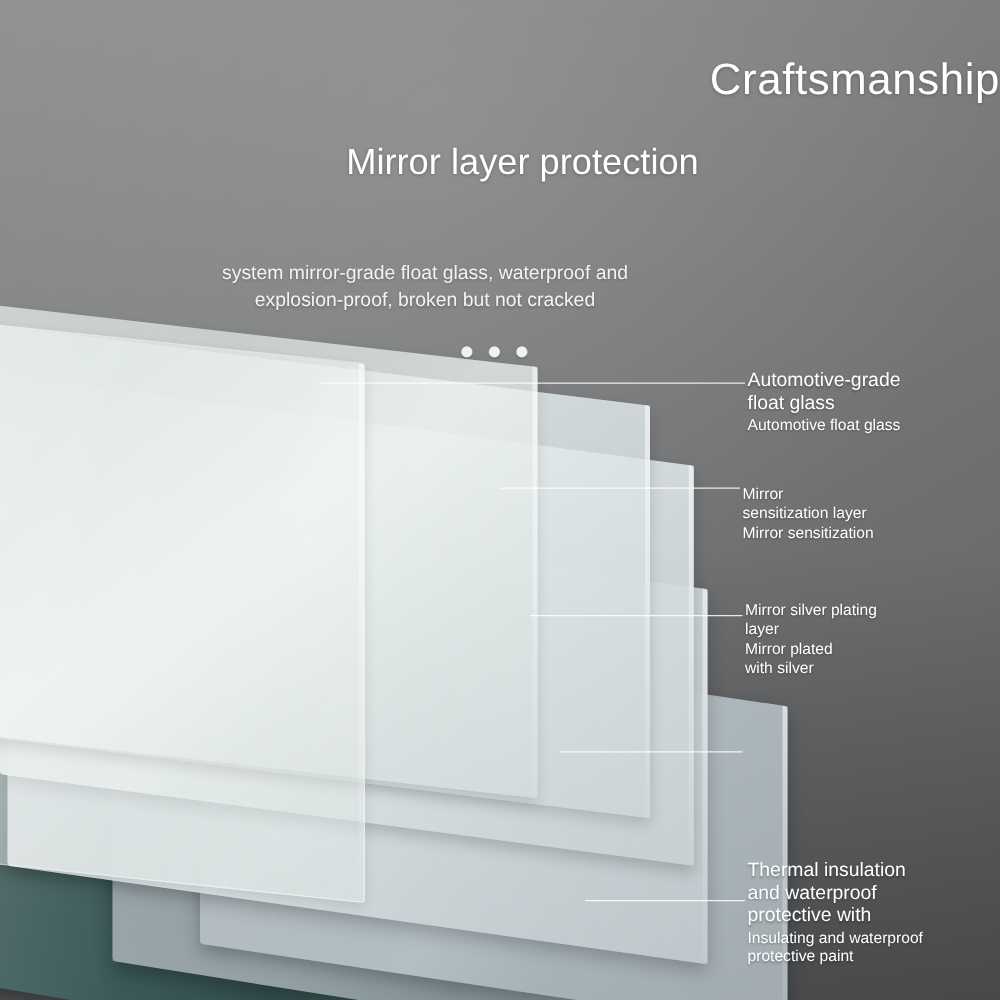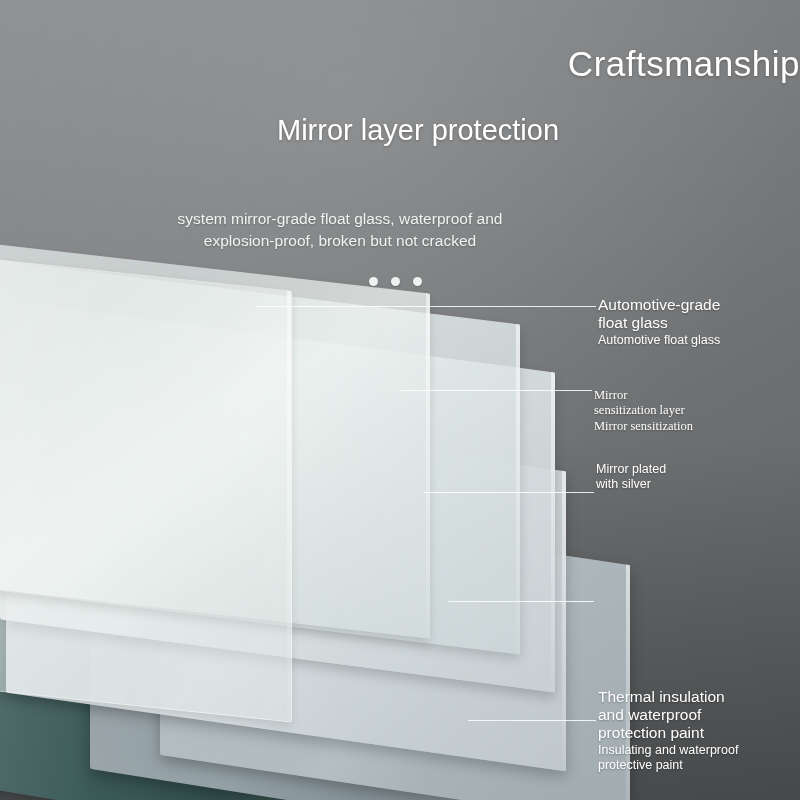--- a/index.html
+++ b/index.html
@@ -229,21 +229,21 @@
   }
 
   .leader {
     position: absolute;
     height: 1px;
     background: rgba(255,255,255,0.85);
     transform-origin: left center;
   }
 
   #c1 { left: 598px; top: 276px; width: 200px; }
-  #c2 { left: 594px; top: 368px; width: 200px; font-family: Liberation Serif, serif; }
+  #c2 { left: 594px; top: 368px; width: 200px; }
   #c3 { left: 596px; top: 461px; width: 200px; }
   #c4 { left: 596px; top: 575px; width: 200px; }
   #c5 { left: 598px; top: 668px; width: 200px; }
 
   #l1 { left: 256px; top: 306px; width: 340px; }
   #l2 { left: 400px; top: 390px; width: 192px; }
   #l3 { left: 424px; top: 492px; width: 170px; }
   #l4 { left: 448px; top: 601px; width: 146px; }
   #l5 { left: 468px; top: 720px; width: 128px; }
 </style>
@@ -316,26 +316,28 @@
     <div class="sub">Automotive float glass</div>
   </div>
 
   <div class="callout small" id="c2">
     <div class="lead">Mirror
 sensitization layer</div>
     <div class="sub">Mirror sensitization</div>
   </div>
 
   <div class="callout small" id="c3">
+    <div class="lead">Mirror silver plating
+layer</div>
     <div class="sub">Mirror plated
 with silver</div>
   </div>
 
 
   <div class="callout" id="c5">
     <div class="lead">Thermal insulation
 and waterproof
-protection paint</div>
+protective with</div>
     <div class="sub">Insulating and waterproof
 protective paint</div>
   </div>
 
 </div>
 
 </body></html>

